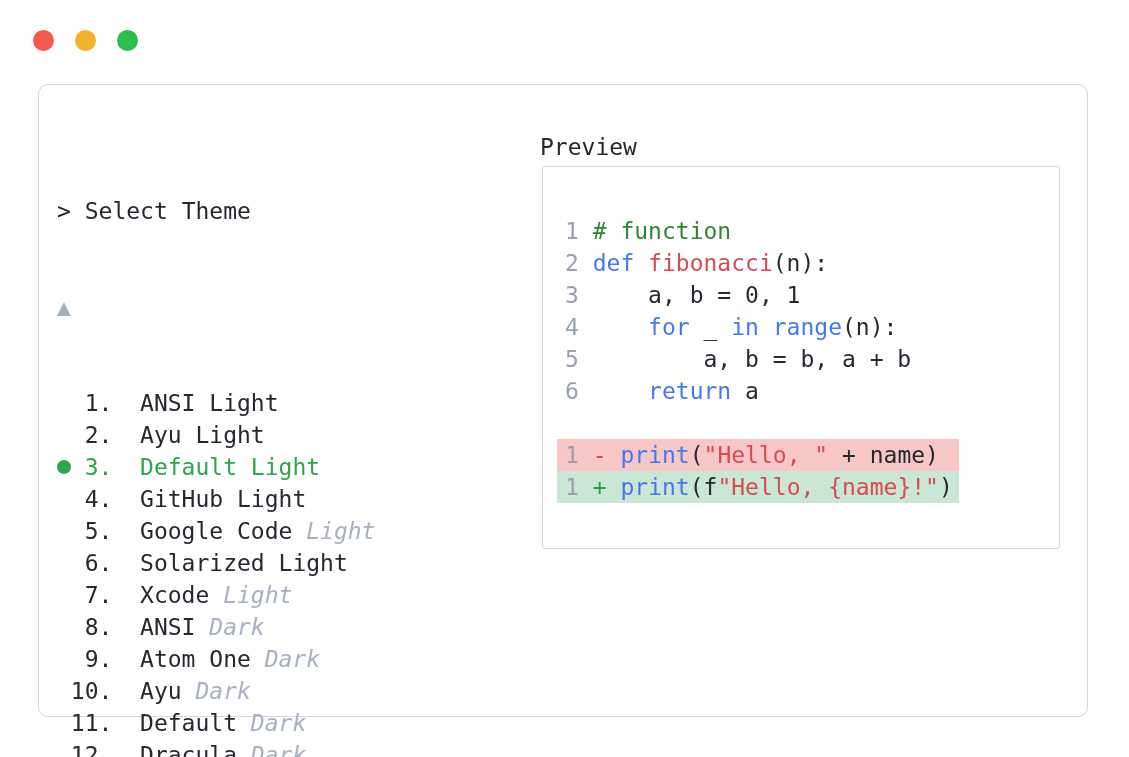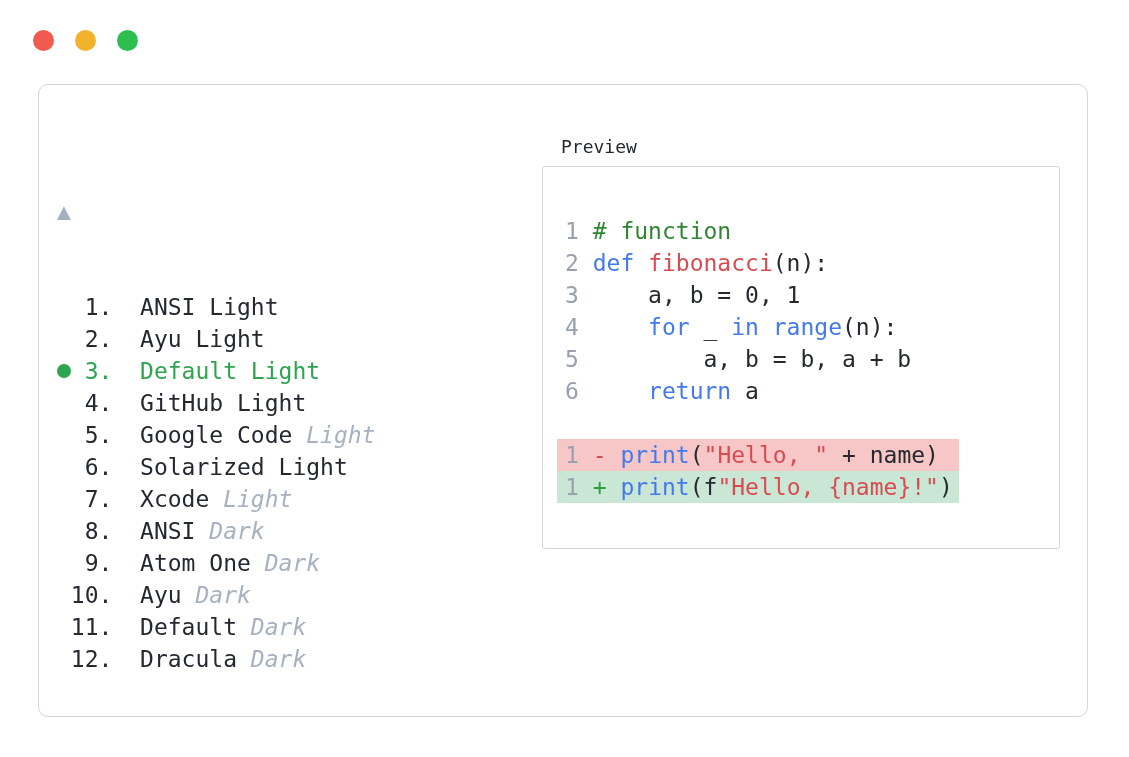--- a/index.html
+++ b/index.html
@@ -26,21 +26,21 @@
   .prompt-title{margin-left:1ch;}
   .slot-marker{display:inline-block;width:1ch;}
   .slot-num{display:inline-block;width:3ch;text-align:right;}
   .slot-gap{display:inline-block;width:2ch;}
   .dot{display:inline-block;width:14px;height:14px;border-radius:50%;
        background:var(--pal-selected,#2da44e);vertical-align:middle;margin-bottom:4px;}
   .selected .slot-num,.selected .name{color:var(--pal-selected,#2da44e);}
   .muted{color:var(--pal-muted,#a8b1c0);font-style:italic;}
   .arrow.up{color:var(--pal-scroll_up,#a4b0c2);}
   
-  .preview-label{position:absolute;left:522px;top:46px;height:32px;line-height:32px;font-size:18px;text-align:right;}
+  .preview-label{position:absolute;left:501px;top:46px;height:32px;line-height:32px;font-size:23px;text-align:right;}
   .preview-box{
     position:absolute;left:503px;top:81px;width:518px;height:383px;
     box-sizing:border-box;border:1.5px solid var(--pal-border,#d2d6dd);
     border-radius:3px;background:#ffffff;overflow:hidden;
   }
   .code{padding-top:48px;padding-left:14px;font-size:23px;line-height:32px;white-space:pre;}
   .line{height:32px;padding-left:8px;}
   .line.diff{display:table;padding-right:6px;}
   .diff.removed{background:var(--pal-removed_bg,#f7c6c6);}
   .diff.added{background:var(--pal-added_bg,#c9e7d4);}
@@ -58,20 +58,21 @@
 
 <div class="titlebar">
   <span class="tl" style="background: rgb(241, 91, 79);"></span>
   <span class="tl" style="background: rgb(242, 179, 44);"></span>
   <span class="tl" style="background: rgb(45, 190, 79);"></span>
 </div>
 
 <div class="panel">
 
   <div class="left">
+    <div class="row"><span>&gt;</span><span class="prompt-title">Select Theme</span></div>
     <div class="row"><span class="arrow up">▲</span></div>
     <div id="theme-list"><div class="row item"><span class="slot-marker"></span><span class="slot-num">1.</span><span class="slot-gap"></span><span class="name"><span>ANSI Light</span></span></div><div class="row item"><span class="slot-marker"></span><span class="slot-num">2.</span><span class="slot-gap"></span><span class="name"><span>Ayu Light</span></span></div><div class="row item selected"><span class="slot-marker"><span class="dot"></span></span><span class="slot-num">3.</span><span class="slot-gap"></span><span class="name"><span>Default Light</span></span></div><div class="row item"><span class="slot-marker"></span><span class="slot-num">4.</span><span class="slot-gap"></span><span class="name"><span>GitHub Light</span></span></div><div class="row item"><span class="slot-marker"></span><span class="slot-num">5.</span><span class="slot-gap"></span><span class="name"><span>Google Code </span><span class="muted">Light</span></span></div><div class="row item"><span class="slot-marker"></span><span class="slot-num">6.</span><span class="slot-gap"></span><span class="name"><span>Solarized Light</span></span></div><div class="row item"><span class="slot-marker"></span><span class="slot-num">7.</span><span class="slot-gap"></span><span class="name"><span>Xcode </span><span class="muted">Light</span></span></div><div class="row item"><span class="slot-marker"></span><span class="slot-num">8.</span><span class="slot-gap"></span><span class="name"><span>ANSI </span><span class="muted">Dark</span></span></div><div class="row item"><span class="slot-marker"></span><span class="slot-num">9.</span><span class="slot-gap"></span><span class="name"><span>Atom One </span><span class="muted">Dark</span></span></div><div class="row item"><span class="slot-marker"></span><span class="slot-num">10.</span><span class="slot-gap"></span><span class="name"><span>Ayu </span><span class="muted">Dark</span></span></div><div class="row item"><span class="slot-marker"></span><span class="slot-num">11.</span><span class="slot-gap"></span><span class="name"><span>Default </span><span class="muted">Dark</span></span></div><div class="row item"><span class="slot-marker"></span><span class="slot-num">12.</span><span class="slot-gap"></span><span class="name"><span>Dracula </span><span class="muted">Dark</span></span></div></div>
     
     
     
   </div>
 
   <div class="preview-label">Preview</div>
   <div class="preview-box">
     <div class="code" id="code-area"><div class="line"><span class="linenum">1</span><span class="seg-plain"> </span><span class="seg-comment"># function</span></div><div class="line"><span class="linenum">2</span><span class="seg-plain"> </span><span class="seg-keyword">def</span><span class="seg-plain"> </span><span class="seg-func">fibonacci</span><span class="seg-plain">(n):</span></div><div class="line"><span class="linenum">3</span><span class="seg-plain"> </span><span class="seg-plain">    a, b = 0, 1</span></div><div class="line"><span class="linenum">4</span><span class="seg-plain"> </span><span class="seg-plain">    </span><span class="seg-keyword">for</span><span class="seg-plain"> _ </span><span class="seg-keyword">in</span><span class="seg-plain"> </span><span class="seg-keyword">range</span><span class="seg-plain">(n):</span></div><div class="line"><span class="linenum">5</span><span class="seg-plain"> </span><span class="seg-plain">        a, b = b, a + b</span></div><div class="line"><span class="linenum">6</span><span class="seg-plain"> </span><span class="seg-plain">    </span><span class="seg-keyword">return</span><span class="seg-plain"> a</span></div><div class="line"></div><div class="line diff removed"><span class="linenum">1</span><span class="seg-plain"> </span><span class="seg-minus">-</span><span class="seg-plain"> </span><span class="seg-keyword">print</span><span class="seg-plain">(</span><span class="seg-string">"Hello, "</span><span class="seg-plain"> + name) </span></div><div class="line diff added"><span class="linenum">1</span><span class="seg-plain"> </span><span class="seg-plus">+</span><span class="seg-plain"> </span><span class="seg-keyword">print</span><span class="seg-plain">(f</span><span class="seg-string">"Hello, {name}!"</span><span class="seg-plain">)</span></div></div>

